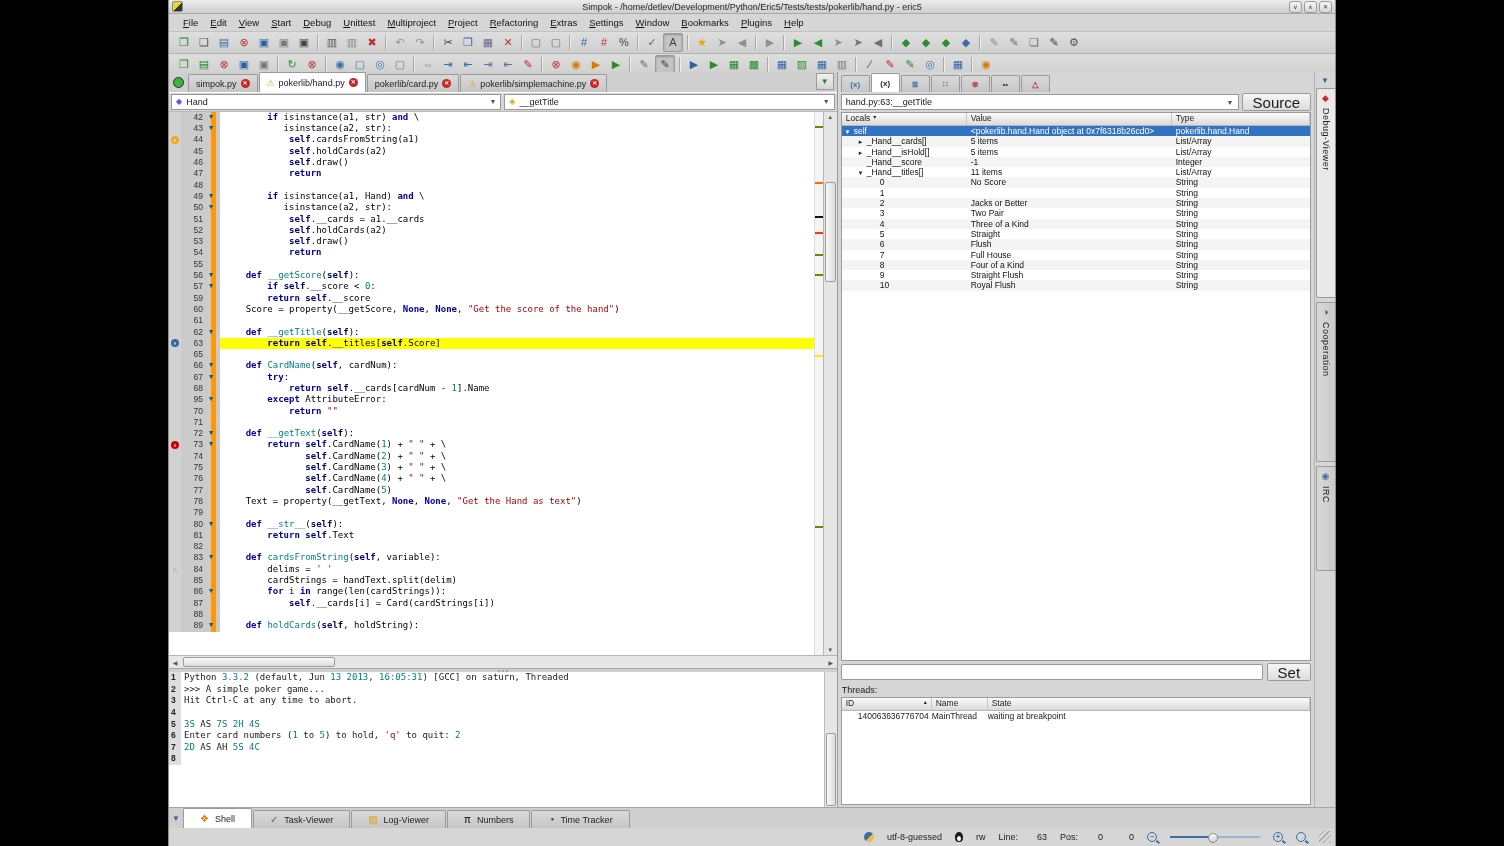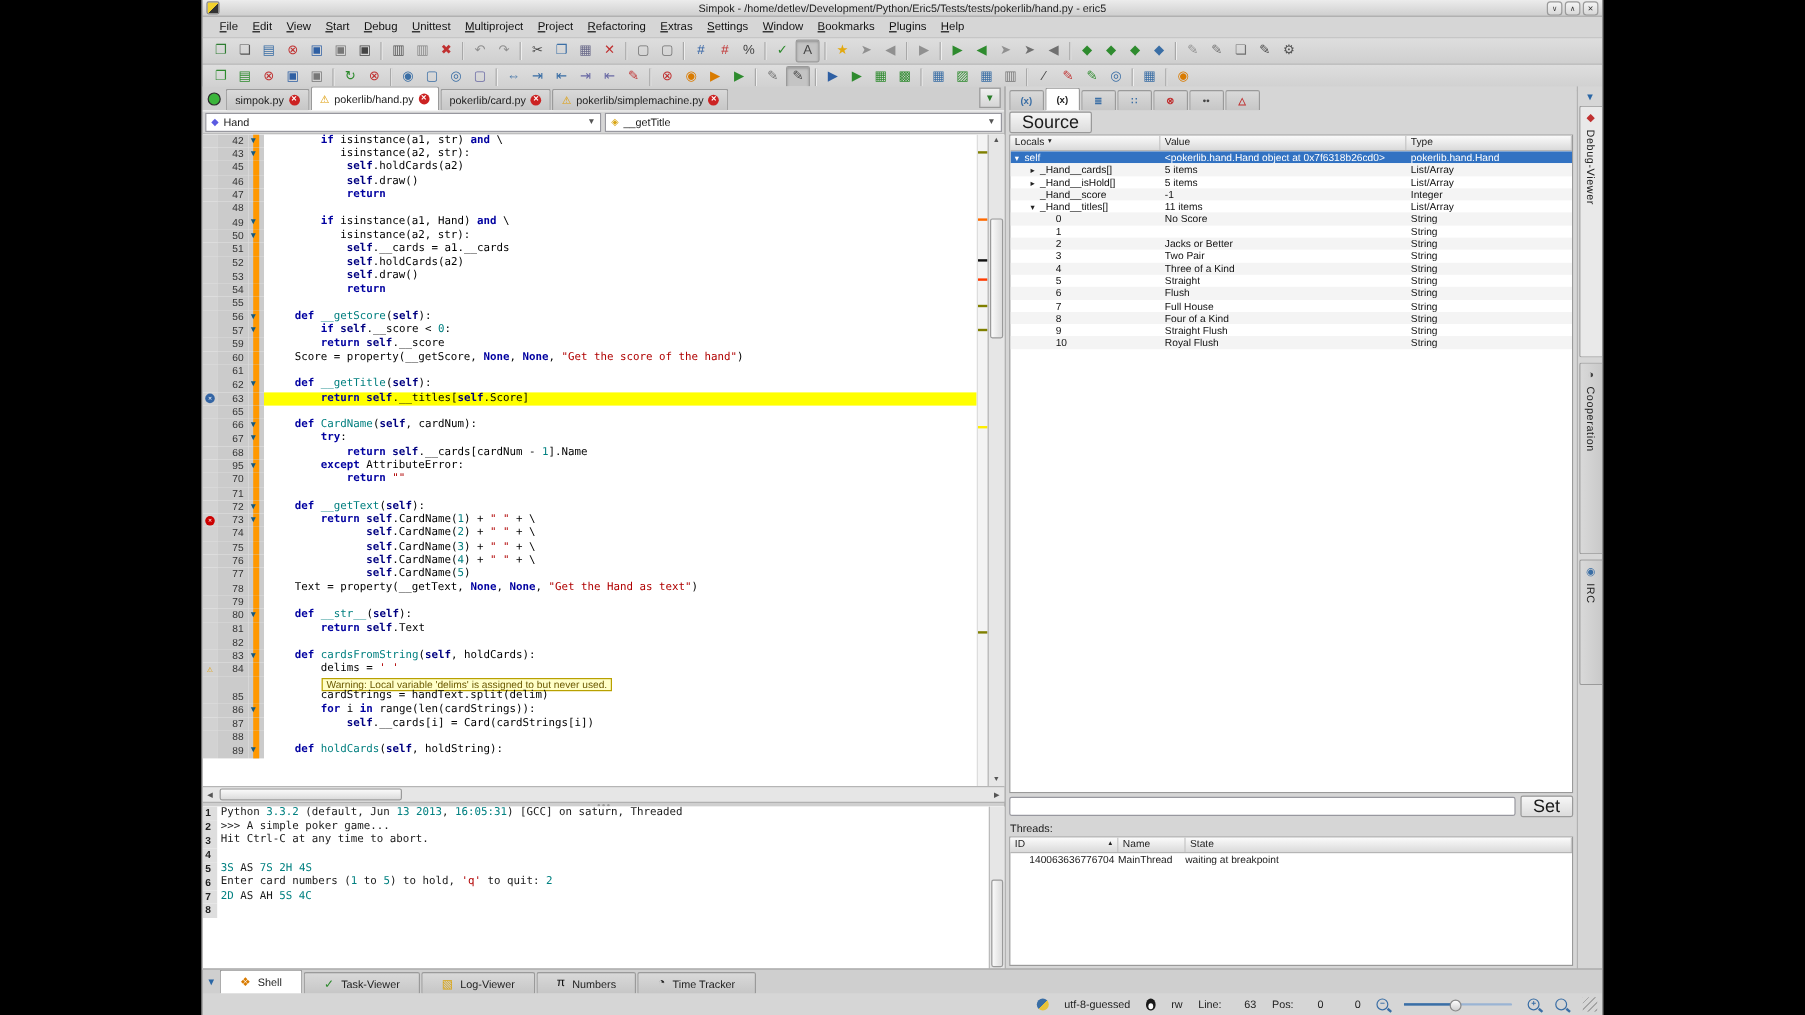--- a/index.html
+++ b/index.html
@@ -319,20 +319,21 @@
         <div class="combo">
           <span class="method-ico">◈</span>
           <span>__getTitle</span>
           <span class="arrow">▼</span>
         </div>
       </div>
       <div class="editor">
         <div class="rows" id="codeRows">
             <div class="cl"><span class="bpm"></span><span class="num">42</span><span class="fold"><span class="bar"></span><span class="fa">▼</span></span><span class="ct"><span class="">        </span><span class="k">if</span><span class=""> isinstance(a1, str) </span><span class="k">and</span><span class=""> \</span></span></div>
             <div class="cl"><span class="bpm"></span><span class="num">43</span><span class="fold"><span class="bar"></span><span class="fa">▼</span></span><span class="ct"><span class="">           isinstance(a2, str):</span></span></div>
+            <div class="cl"><span class="bpm"><span class="mark-dot" style="background: rgb(245, 166, 35);">✕</span></span><span class="num">44</span><span class="fold"><span class="bar"></span></span><span class="ct"><span class="">            </span><span class="s">self</span><span class="">.cardsFromString(a1)</span></span></div>
             <div class="cl"><span class="bpm"></span><span class="num">45</span><span class="fold"><span class="bar"></span></span><span class="ct"><span class="">            </span><span class="s">self</span><span class="">.holdCards(a2)</span></span></div>
             <div class="cl"><span class="bpm"></span><span class="num">46</span><span class="fold"><span class="bar"></span></span><span class="ct"><span class="">            </span><span class="s">self</span><span class="">.draw()</span></span></div>
             <div class="cl"><span class="bpm"></span><span class="num">47</span><span class="fold"><span class="bar"></span></span><span class="ct"><span class="">            </span><span class="k">return</span></span></div>
             <div class="cl"><span class="bpm"></span><span class="num">48</span><span class="fold"><span class="bar"></span></span><span class="ct"></span></div>
             <div class="cl"><span class="bpm"></span><span class="num">49</span><span class="fold"><span class="bar"></span><span class="fa">▼</span></span><span class="ct"><span class="">        </span><span class="k">if</span><span class=""> isinstance(a1, Hand) </span><span class="k">and</span><span class=""> \</span></span></div>
             <div class="cl"><span class="bpm"></span><span class="num">50</span><span class="fold"><span class="bar"></span><span class="fa">▼</span></span><span class="ct"><span class="">           isinstance(a2, str):</span></span></div>
             <div class="cl"><span class="bpm"></span><span class="num">51</span><span class="fold"><span class="bar"></span></span><span class="ct"><span class="">            </span><span class="s">self</span><span class="">.__cards = a1.__cards</span></span></div>
             <div class="cl"><span class="bpm"></span><span class="num">52</span><span class="fold"><span class="bar"></span></span><span class="ct"><span class="">            </span><span class="s">self</span><span class="">.holdCards(a2)</span></span></div>
             <div class="cl"><span class="bpm"></span><span class="num">53</span><span class="fold"><span class="bar"></span></span><span class="ct"><span class="">            </span><span class="s">self</span><span class="">.draw()</span></span></div>
             <div class="cl"><span class="bpm"></span><span class="num">54</span><span class="fold"><span class="bar"></span></span><span class="ct"><span class="">            </span><span class="k">return</span></span></div>
@@ -355,23 +356,22 @@
             <div class="cl"><span class="bpm"><span class="mark-dot" style="background: rgb(204, 0, 0);">✕</span></span><span class="num">73</span><span class="fold"><span class="bar"></span><span class="fa">▼</span></span><span class="ct"><span class="">        </span><span class="k">return</span><span class=""> </span><span class="s">self</span><span class="">.CardName(</span><span class="n">1</span><span class="">) + </span><span class="t">" "</span><span class=""> + \</span></span></div>
             <div class="cl"><span class="bpm"></span><span class="num">74</span><span class="fold"><span class="bar"></span></span><span class="ct"><span class="">               </span><span class="s">self</span><span class="">.CardName(</span><span class="n">2</span><span class="">) + </span><span class="t">" "</span><span class=""> + \</span></span></div>
             <div class="cl"><span class="bpm"></span><span class="num">75</span><span class="fold"><span class="bar"></span></span><span class="ct"><span class="">               </span><span class="s">self</span><span class="">.CardName(</span><span class="n">3</span><span class="">) + </span><span class="t">" "</span><span class=""> + \</span></span></div>
             <div class="cl"><span class="bpm"></span><span class="num">76</span><span class="fold"><span class="bar"></span></span><span class="ct"><span class="">               </span><span class="s">self</span><span class="">.CardName(</span><span class="n">4</span><span class="">) + </span><span class="t">" "</span><span class=""> + \</span></span></div>
             <div class="cl"><span class="bpm"></span><span class="num">77</span><span class="fold"><span class="bar"></span></span><span class="ct"><span class="">               </span><span class="s">self</span><span class="">.CardName(</span><span class="n">5</span><span class="">)</span></span></div>
             <div class="cl"><span class="bpm"></span><span class="num">78</span><span class="fold"><span class="bar"></span></span><span class="ct"><span class="">    Text = property(__getText, </span><span class="k">None</span><span class="">, </span><span class="k">None</span><span class="">, </span><span class="t">"Get the Hand as text"</span><span class="">)</span></span></div>
             <div class="cl"><span class="bpm"></span><span class="num">79</span><span class="fold"><span class="bar"></span></span><span class="ct"></span></div>
             <div class="cl"><span class="bpm"></span><span class="num">80</span><span class="fold"><span class="bar"></span><span class="fa">▼</span></span><span class="ct"><span class="">    </span><span class="k">def</span><span class=""> </span><span class="f">__str__</span><span class="">(</span><span class="s">self</span><span class="">):</span></span></div>
             <div class="cl"><span class="bpm"></span><span class="num">81</span><span class="fold"><span class="bar"></span></span><span class="ct"><span class="">        </span><span class="k">return</span><span class=""> </span><span class="s">self</span><span class="">.Text</span></span></div>
             <div class="cl"><span class="bpm"></span><span class="num">82</span><span class="fold"><span class="bar"></span></span><span class="ct"></span></div>
-            <div class="cl"><span class="bpm"></span><span class="num">83</span><span class="fold"><span class="bar"></span><span class="fa">▼</span></span><span class="ct"><span class="">    </span><span class="k">def</span><span class=""> </span><span class="f">cardsFromString</span><span class="">(</span><span class="s">self</span><span class="">, holdCards):</span></span></div>
+            <div class="cl"><span class="bpm"></span><span class="num">83</span><span class="fold"><span class="bar"></span><span class="fa">▼</span></span><span class="ct"><span class="">    </span><span class="k">def</span><span class=""> </span><span class="f">cardsFromString</span><span class="">(</span><span class="s">self</span><span class="">, variable):</span></span></div>
             <div class="cl"><span class="bpm"><span style="color: rgb(224, 160, 16); font-size: 8px;">⚠</span></span><span class="num">84</span><span class="fold"><span class="bar"></span></span><span class="ct"><span class="">        delims = </span><span class="t">' '</span></span></div>
-            <div class="cl"><span class="bpm"></span><span class="num"></span><span class="fold"><span class="bar"></span></span><span class="ct"><span class="ann-box">Warning: Local variable 'delims' is assigned to but never used.</span></span></div>
             <div class="cl"><span class="bpm"></span><span class="num">85</span><span class="fold"><span class="bar"></span></span><span class="ct"><span class="">        cardStrings = handText.split(delim)</span></span></div>
             <div class="cl"><span class="bpm"></span><span class="num">86</span><span class="fold"><span class="bar"></span><span class="fa">▼</span></span><span class="ct"><span class="">        </span><span class="k">for</span><span class=""> i </span><span class="k">in</span><span class=""> range(len(cardStrings)):</span></span></div>
             <div class="cl"><span class="bpm"></span><span class="num">87</span><span class="fold"><span class="bar"></span></span><span class="ct"><span class="">            </span><span class="s">self</span><span class="">.__cards[i] = Card(cardStrings[i])</span></span></div>
             <div class="cl"><span class="bpm"></span><span class="num">88</span><span class="fold"><span class="bar"></span></span><span class="ct"></span></div>
             <div class="cl"><span class="bpm"></span><span class="num">89</span><span class="fold"><span class="bar"></span><span class="fa">▼</span></span><span class="ct"><span class="">    </span><span class="k">def</span><span class=""> </span><span class="f">holdCards</span><span class="">(</span><span class="s">self</span><span class="">, holdString):</span></span></div>
           </div>
         <div class="mstrip" id="mstrip">
             <i style="top: 14px; background: rgb(128, 128, 0);"></i>
             <i style="top: 70px; background: rgb(255, 106, 0);"></i>
             <i style="top: 104px; background: rgb(17, 17, 17);"></i>
@@ -418,20 +418,24 @@
       <div class="rtabs" id="rtabs">
           <span class="rtab" style="color: rgb(58, 110, 165);">(x)</span>
           <span class="rtab active" style="color: rgb(34, 34, 34);">(x)</span>
           <span class="rtab" style="color: rgb(58, 110, 165);">≣</span>
           <span class="rtab" style="color: rgb(58, 110, 165);">∷</span>
           <span class="rtab" style="color: rgb(192, 48, 48);">⊗</span>
           <span class="rtab" style="color: rgb(68, 68, 68);">••</span>
           <span class="rtab" style="color: rgb(192, 48, 48);">△</span>
         </div>
       <div class="rcombo-row">
+        <div class="rcombo">
+          <span>hand.py:63:__getTitle</span>
+          <span class="arrow" style="margin-left:auto;font-size:7px;color:#555">▼</span>
+        </div>
         <div class="btn">Source</div>
       </div>
       <div class="locals">
         <div class="thead" id="lhead">
             <div style="width: 125px; flex-shrink: 0;">
               <span>Locals</span>
               <span style="font-size: 6px;">▾</span>
             </div>
             <div style="width: 205px; flex-shrink: 0;">
               <span>Value</span>

